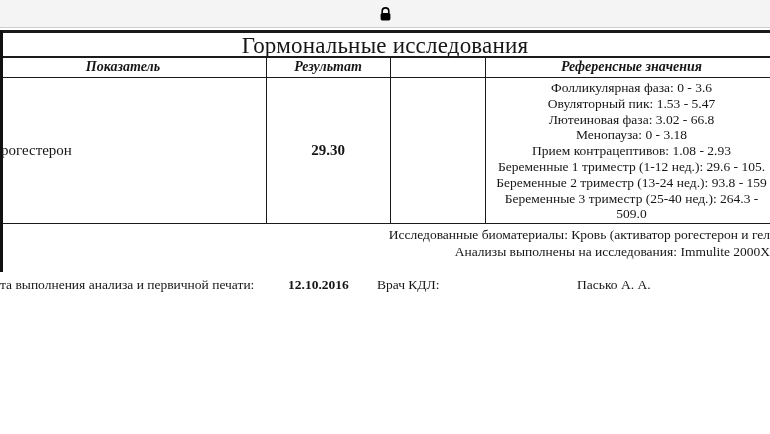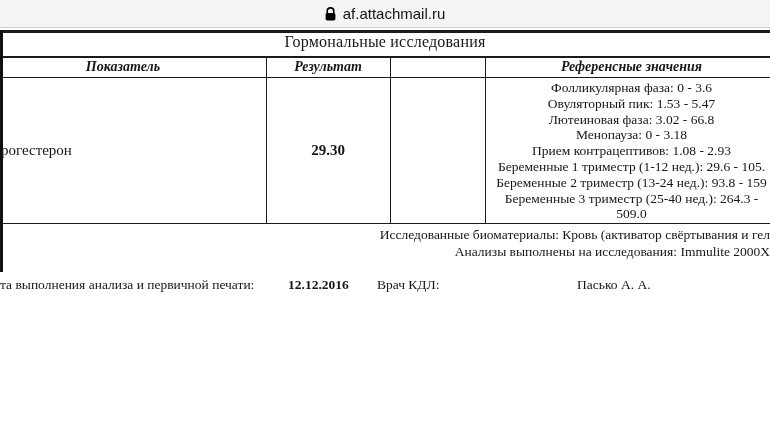--- a/index.html
+++ b/index.html
@@ -22,21 +22,21 @@
   .line-top    { top:30px;  height:2.5px; }
   .line-hdr-t  { top:56px;  height:1.5px; }
   .line-hdr-b  { top:77px;  height:1.2px; }
   .line-bottom { top:222.5px; height:1.5px; }
   .vline { position:absolute; top:56px; height:168px; width:1.3px; background:#1b1b1b; }
   .v1 { left:265.5px; } .v2 { left:389.5px; } .v3 { left:484.5px; }
   .leftbar { position:absolute; left:0; top:30px; width:2.5px; height:242px; background:#111111; }
   
   .doc-title {
     position:absolute; top:33px; left:0; width:770px; height:22px;
-    text-align:center; font-size:16px; letter-spacing:0.2px;
+    text-align:center; font-size:23px; letter-spacing:0.2px;
   }
   .th {
     position:absolute; top:57px; height:20px; line-height:20px;
     text-align:center; font-style:italic; font-weight:bold; font-size:14px;
     white-space:nowrap;
   }
   .th.c1 { left:0px;   width:246px;text-align:center; }
   .th.c2 { left:266px; width:124px; }
   .th.c3 { left:390px; width:95px;  }
   .th.c4 { left:485px; width:293px; }
@@ -65,21 +65,20 @@
 
 <div class="viewport">
 
   <div class="topbar">
     <span class="lock">
       <svg width="11" height="14" viewBox="0 0 11 14" aria-hidden="true">
         <path d="M2.2 6.2 V4.2 a3.3 3.3 0 0 1 6.6 0 V6.2" fill="none" stroke="#000" stroke-width="1.6"></path>
         <rect x="0.6" y="6" width="9.8" height="7.4" rx="1.6" fill="#000"></rect>
       </svg>
     </span>
-    <span>af.attachmail.ru</span>
   </div>
 
   <div class="hline line-top"></div>
   <div class="hline line-hdr-t"></div>
   <div class="hline line-hdr-b"></div>
   <div class="hline line-bottom"></div>
   <div class="vline v1"></div>
   <div class="vline v2"></div>
   <div class="vline v3"></div>
   <div class="leftbar"></div>
@@ -98,24 +97,24 @@
     <div class="ref-line">Лютеиновая фаза: 3.02 - 66.8</div>
     <div class="ref-line">Менопауза: 0 - 3.18</div>
     <div class="ref-line">Прием контрацептивов: 1.08 - 2.93</div>
     <div class="ref-line">Беременные 1 триместр (1-12 нед.): 29.6 - 105.</div>
     <div class="ref-line">Беременные 2 триместр (13-24 нед.): 93.8 - 159</div>
     <div class="ref-line">Беременные 3 триместр (25-40 нед.): 264.3 -</div>
     <div class="ref-line">509.0</div>
   </div>
 
   <div class="notes">
-    <div>Исследованные биоматериалы: Кровь (активатор свёртывания и гел</div>
+    <div>Исследованные биоматериалы: Кровь (активатор рогестерон и гел</div>
     <div>Анализы выполнены на исследования: Immulite 2000X</div>
   </div>
 
   <div class="footer">
     <span class="f-label">та выполнения анализа и первичной печати:</span>
-    <span class="f-date">12.12.2016</span>
+    <span class="f-date">12.10.2016</span>
     <span class="f-doc">Врач КДЛ:</span>
     <span class="f-name">Пасько А. А.</span>
   </div>
 
 </div>
 
 </body></html>

